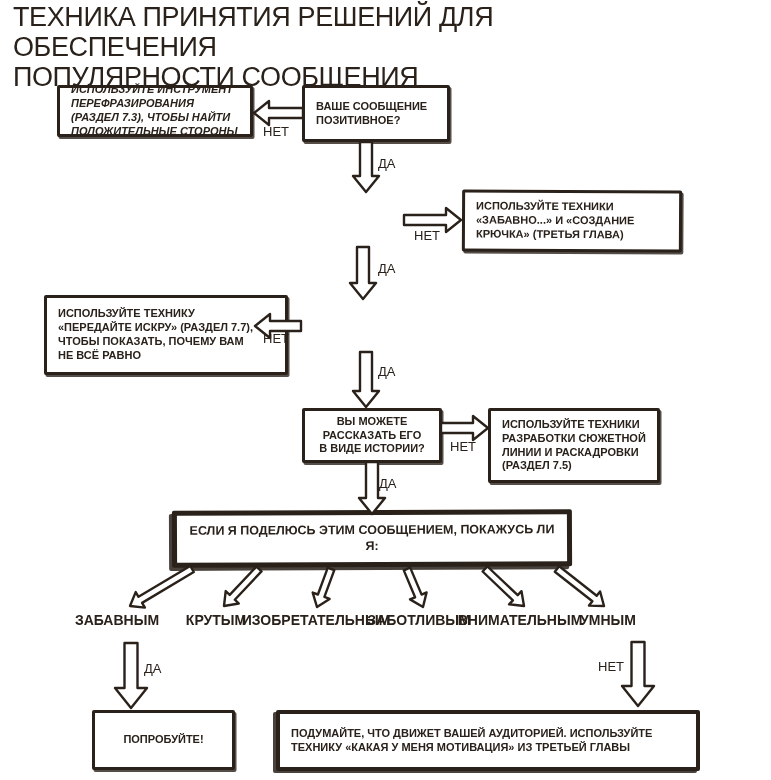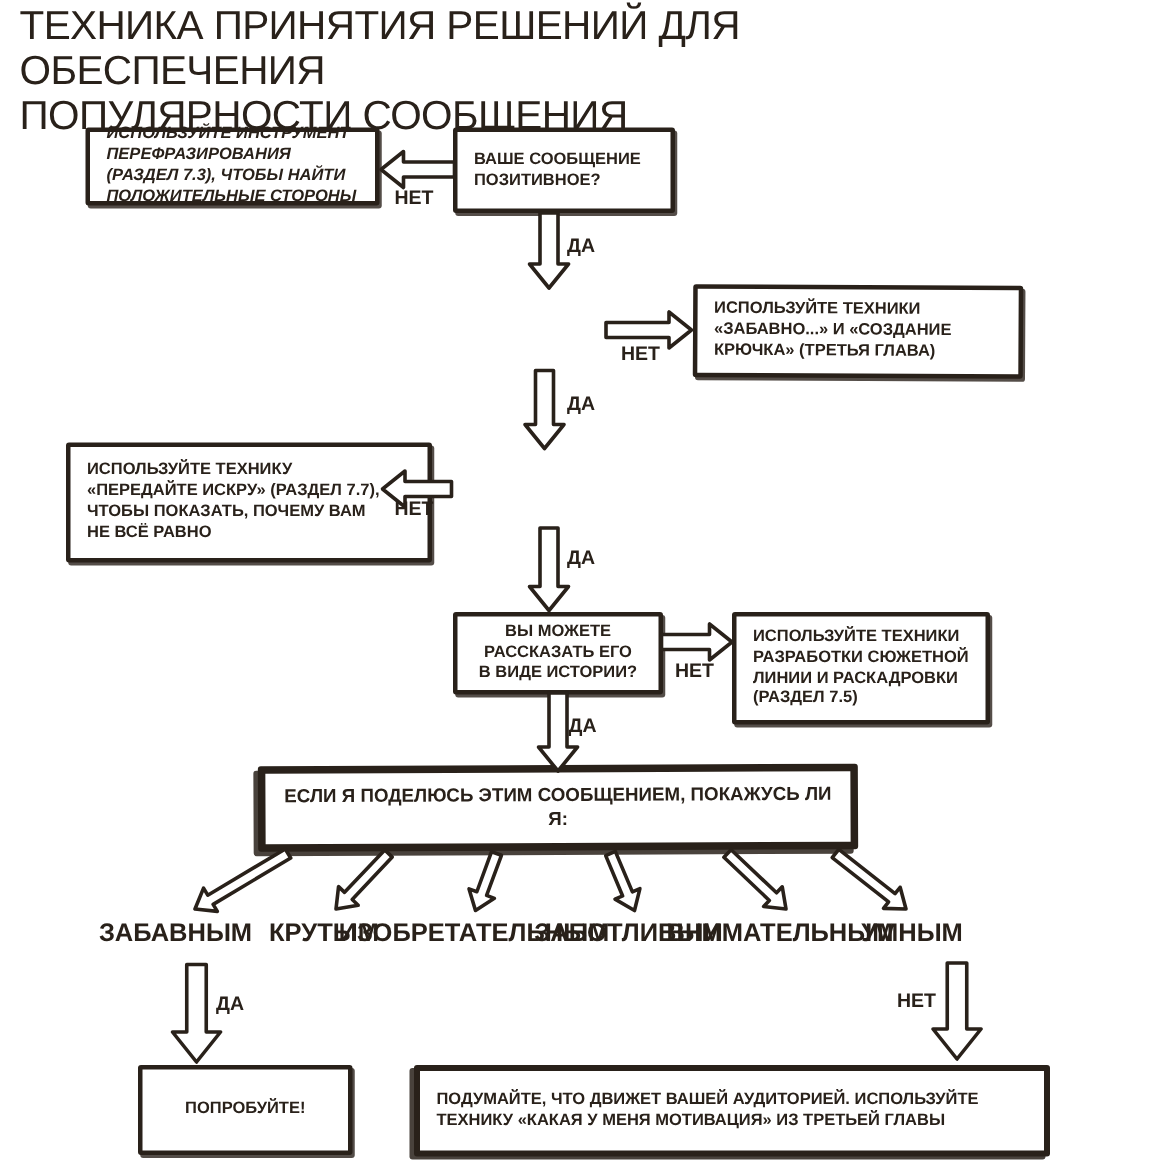--- a/index.html
+++ b/index.html
@@ -32,25 +32,25 @@
   .b-emotional  { left:300px; top:299px; width:150px; height:54px; }
   .b-story      { left:302px; top:408px; width:140px; height:55px; }
   .b-storyboard { left:488px; top:408px; width:172px; height:75px; }
   .b-share      { left:172px; top:510px; width:400px; height:57px; border-width:5px;
                   font-size:12.5px; box-shadow:-3px 3px 0 rgba(41,33,26,.85); transform:rotate(-.25deg); }
   .b-try        { left:92px;  top:710px; width:143px; height:60px; }
   .b-motivation { left:276px; top:710px; width:424px; height:61px; border-width:4px;
                   box-shadow:-3px 2px 0 rgba(41,33,26,.85); }
 
   .lbl {
-    position:absolute; font-weight:bold; font-size:13px; z-index:3; white-space:nowrap;
+    position:absolute; font-weight:normal; font-size:13px; z-index:3; white-space:nowrap;
   }
   .trait {
     position:absolute; top:612px; transform:translateX(-50%);
-    font-weight:bold; font-size:17px; white-space:nowrap; z-index:1;
+    font-weight:bold; font-size:14px; white-space:nowrap; z-index:1;
   }
   svg.arrows { position:absolute; left:0; top:0; z-index:2; pointer-events:none; }
 </style>
 </head>
 <body>
 
 <div id="canvas">
 
   <div class="title">ТЕХНИКА ПРИНЯТИЯ РЕШЕНИЙ ДЛЯ ОБЕСПЕЧЕНИЯ
 ПОПУЛЯРНОСТИ СООБЩЕНИЯ</div>

